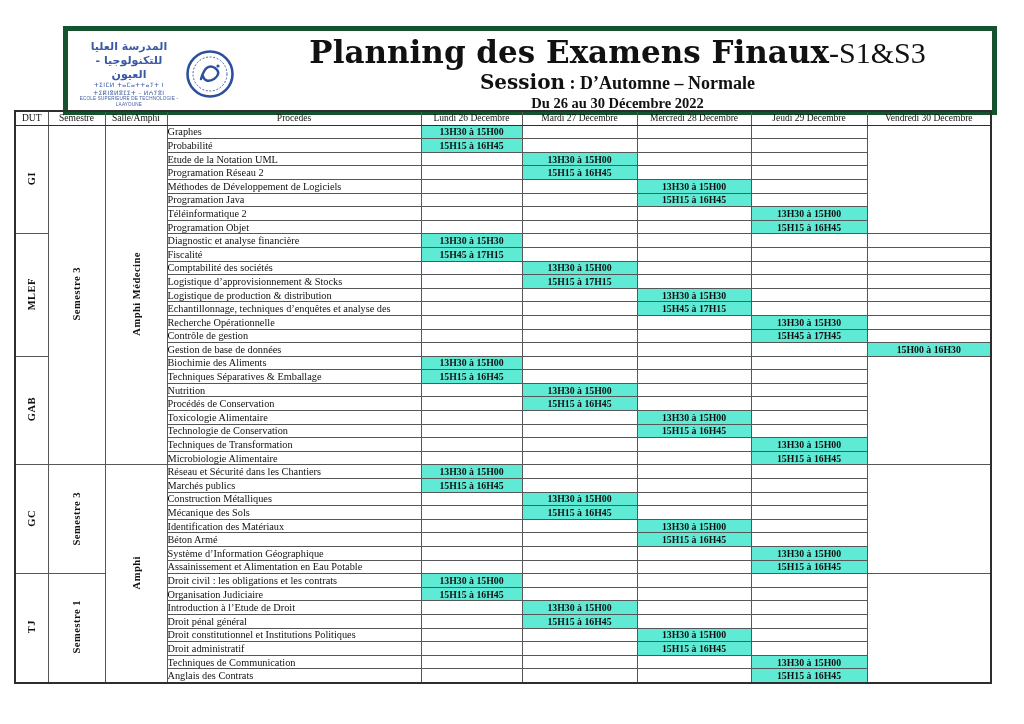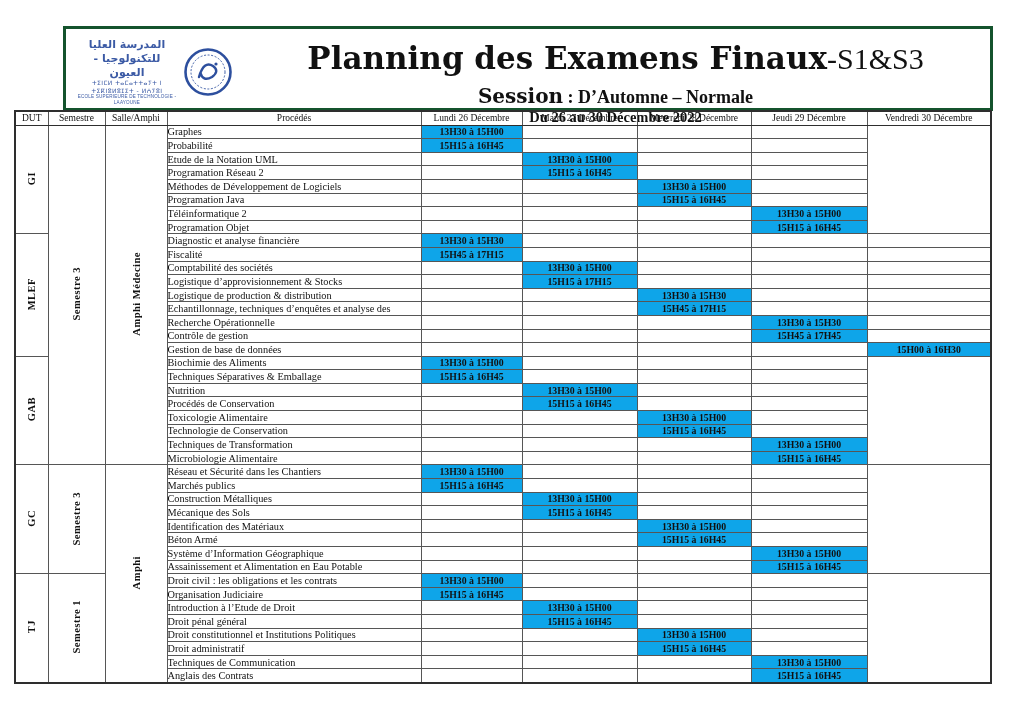--- a/index.html
+++ b/index.html
@@ -3,46 +3,46 @@
 <meta charset="utf-8">
 <style>
   html,body{margin:0;padding:0;}
   body{
     width:1024px;height:724px;background:#ffffff;position:relative;
     font-family:"Liberation Serif", serif;color:#111;
   }
   
   .header-box{
     position:absolute;left:63px;top:26px;width:924px;height:79px;
-    border:3px solid #14532d;background:#fff;
+    border:5px solid #14532d;background:#fff;
   }
   .logo{position:absolute;left:10px;top:9px;display:flex;align-items:center;gap:5px;}
   .logo-text{width:102px;text-align:center;color:#3b5aa5;line-height:1.25;}
   .logo-ar{font-family:"DejaVu Sans",sans-serif;font-size:11px;font-weight:bold;}
   .logo-tf{font-family:"DejaVu Sans",sans-serif;font-size:6px;letter-spacing:.5px;}
   .logo-fr{font-family:"Liberation Sans",sans-serif;font-size:4.6px;letter-spacing:.2px;}
   .titles{margin-left:175px;text-align:center;padding-top:3px;}
-  .t1{font-family:"DejaVu Serif",serif;font-weight:bold;font-size:31px;line-height:52px;white-space:nowrap;}
+  .t1{font-family:"DejaVu Serif",serif;font-weight:bold;font-size:31px;line-height:36px;white-space:nowrap;}
   .t1 .suffix{font-family:"Liberation Serif",serif;font-weight:normal;font-size:30px;}
   .t2{font-weight:bold;font-size:18px;line-height:23px;white-space:nowrap;}
   .t2 .session{font-family:"DejaVu Serif",serif;font-size:20px;}
   .t3{font-weight:bold;font-size:14.5px;line-height:17px;white-space:nowrap;}
   
   table{
     position:absolute;left:14px;top:110px;width:976px;
     border-collapse:collapse;table-layout:fixed;
     border:2px solid #2e2e2e;
   }
   th,td{
     border:1px solid #565656;height:12.6px;padding:0 2px;
     font-size:10px;overflow:hidden;white-space:nowrap;vertical-align:middle;
   }
   th{font-weight:normal;font-size:9.5px;text-align:center;border-bottom:1.5px solid #2e2e2e;}
   td.matiere{text-align:left;padding-left:0;font-size:10.3px;}
-  td.time{background:#0ea5e9;font-weight:bold;text-align:center;font-size:9.8px;}
+  td.time{background:#5eead4;font-weight:bold;text-align:center;font-size:9.8px;}
   td.rotcell{text-align:center;}
   .rot{
     writing-mode:vertical-rl;transform:rotate(180deg);
     font-weight:bold;font-size:10.5px;white-space:nowrap;
     display:inline-block;letter-spacing:.5px;
   }
   tr.sec-start td{border-top:1.8px solid #2e2e2e;}
 </style>
 </head>
 <body>

